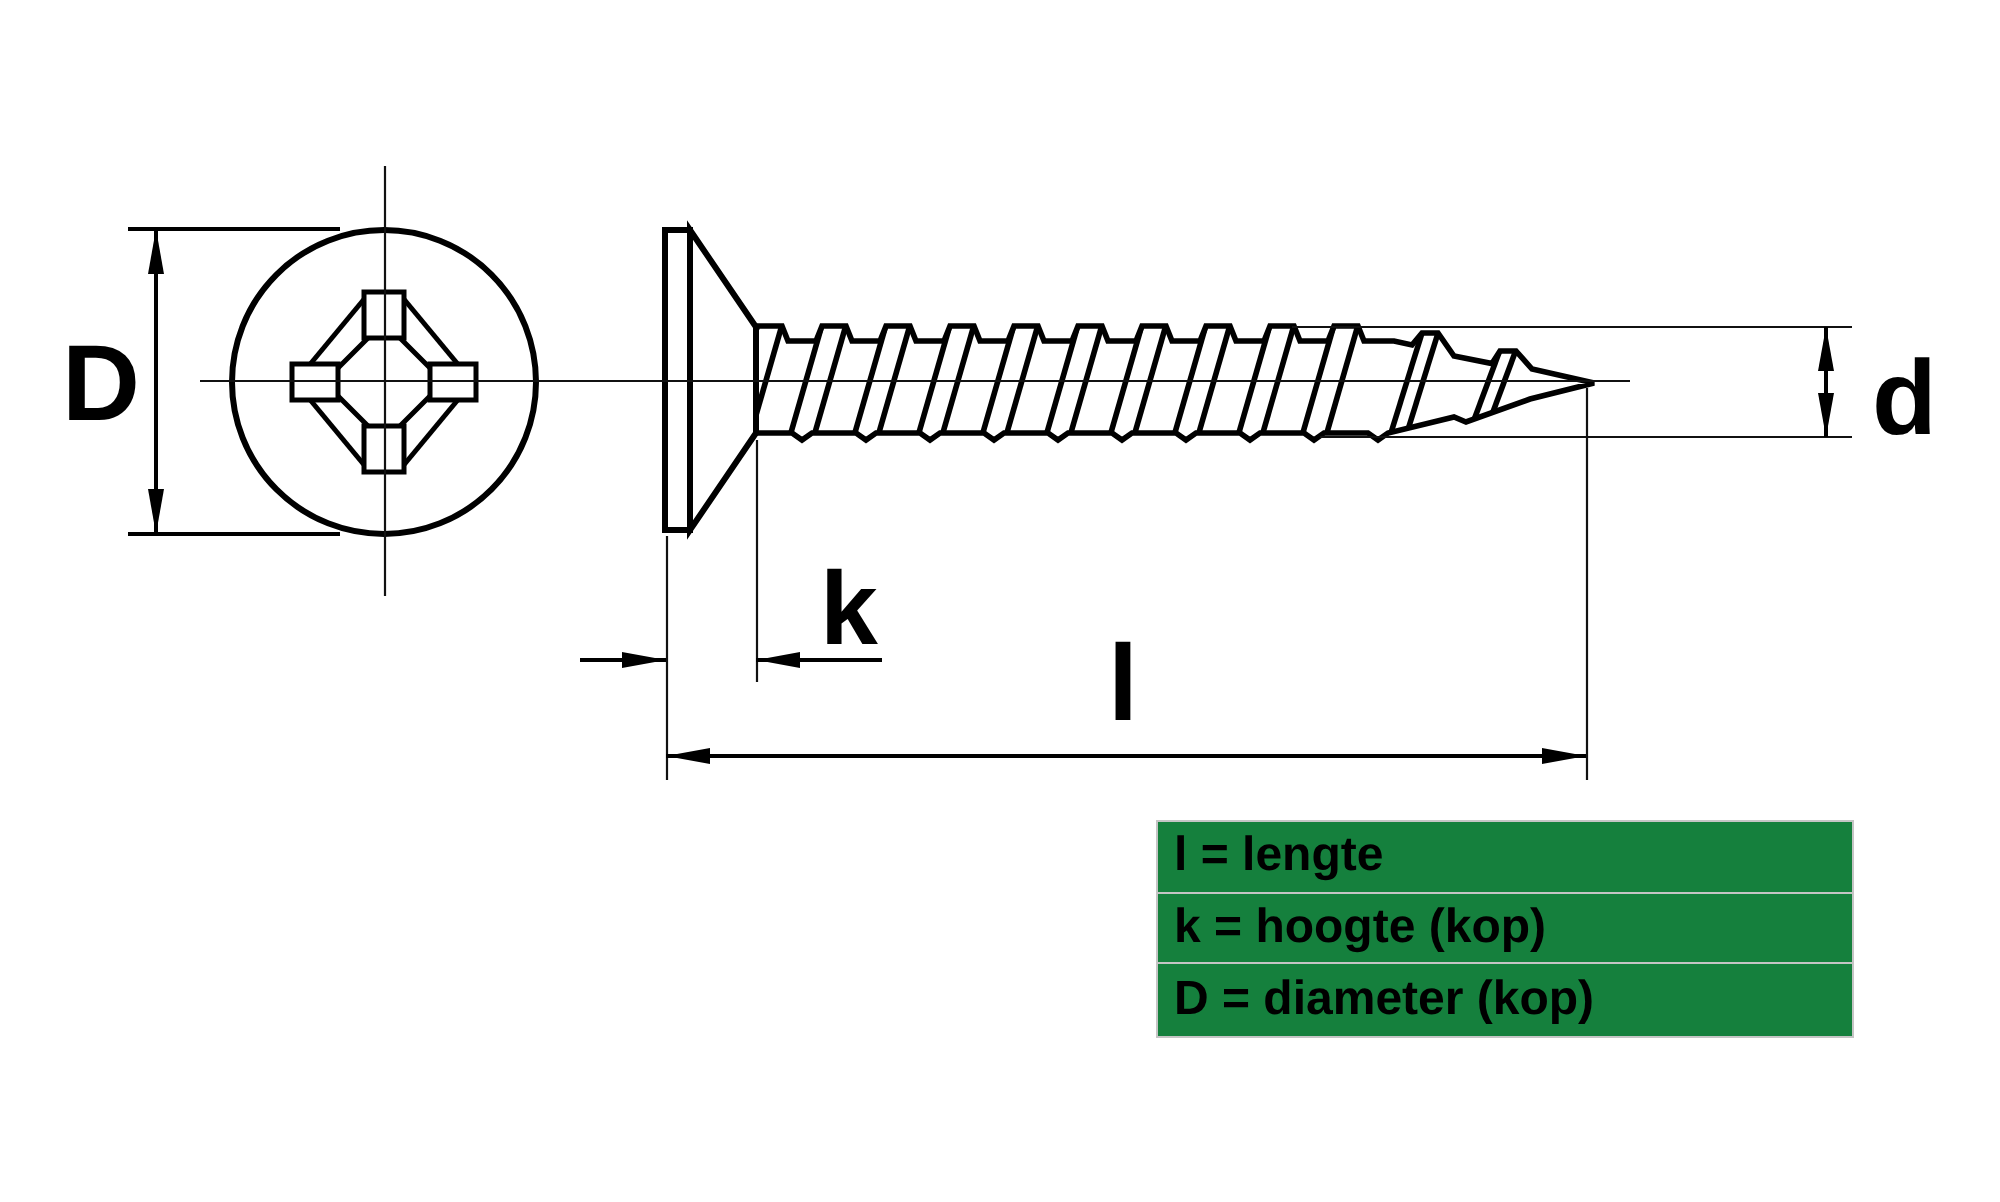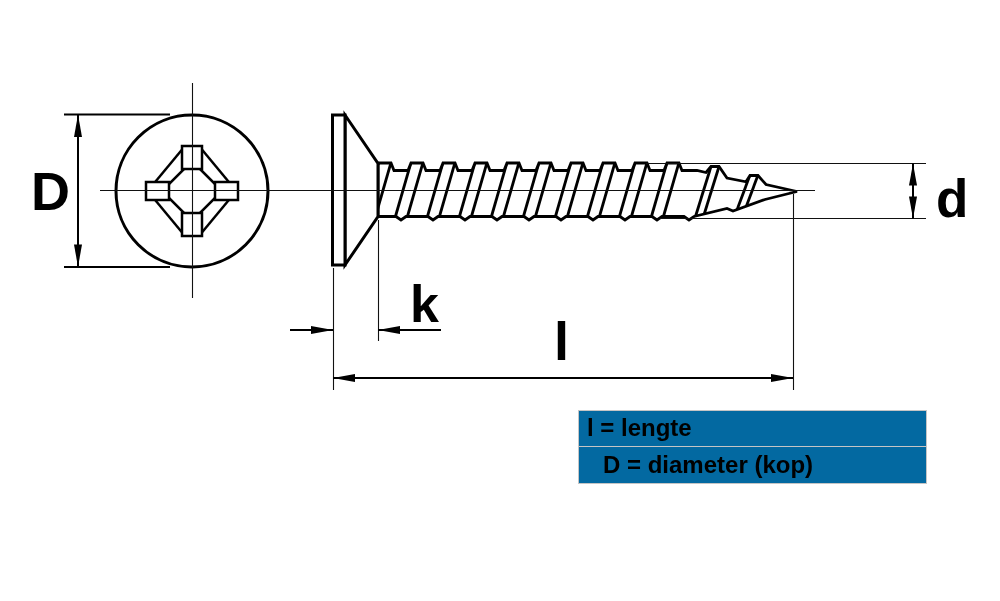--- a/index.html
+++ b/index.html
@@ -1,24 +1,24 @@
 <!DOCTYPE html>
 <html><head>
 <meta charset="utf-8">
 <style>
   html,body{margin:0;padding:0;background:#fff;}
   #page{position:relative;width:1000px;height:601px;background:#fff;overflow:hidden;
         font-family:"Liberation Sans",sans-serif;}
   svg text{font-family:"Liberation Sans",sans-serif;font-weight:bold;fill:#000;}
   #legend{position:absolute;left:578px;top:410px;width:347px;
-          border:1px solid #c5c5c5;background:#0369a1;}
+          border:1px solid #c5c5c5;background:#15803d;}
   .legend-row{height:34.5px;border-bottom:1px solid #c5c5c5;
               font-size:24px;font-weight:bold;color:#000;
               line-height:34.5px;padding-left:8px;white-space:nowrap;}
-  .legend-row:last-child{border-bottom:none;height:36px;line-height:36px;margin-left:16px;}
+  .legend-row:last-child{border-bottom:none;height:36px;line-height:36px;}
 </style>
 </head>
 <body>
 
 <div id="page">
 <svg width="1000" height="601" viewBox="0 0 1000 601">
 
   <defs>
     <clipPath id="shankClip">
       <path d="M 378,165 L 379,163 L 391,163 L 394,170.5 H 408 L 411,163 L 423,163 L 426,170.5 H 440 L 443,163 L 455,163 L 458,170.5 H 472 L 475,163 L 487,163 L 490,170.5 H 504 L 507,163 L 519,163 L 522,170.5 H 536 L 539,163 L 551,163 L 554,170.5 H 568 L 571,163 L 583,163 L 586,170.5 H 600 L 603,163 L 615,163 L 618,170.5 H 632 L 635,163 L 647,163 L 650,170.5 H 664 L 667,163 L 679,163 L 682,170.5 H 697 L 706,172.5 L 711,166.5 L 719,166.5 L 727,178 L 746,181.8 L 750,175.5 L 758,175.5 L 766,184.5 L 797,191.5 L 765,199.5 L 733,211 L 727,208.5 L 694,216.5 L 689,220 L 684,216.5 H 662 L 657,220 L 652,216.5 H 630 L 625,220 L 620,216.5 H 598 L 593,220 L 588,216.5 H 566 L 561,220 L 556,216.5 H 534 L 529,220 L 524,216.5 H 502 L 497,220 L 492,216.5 H 470 L 465,220 L 460,216.5 H 438 L 433,220 L 428,216.5 H 406 L 401,220 L 396,216.5 H 378 Z"></path>
@@ -125,15 +125,16 @@
     <line x1="333" y1="378" x2="793" y2="378" stroke="#000" stroke-width="2"></line>
     <polygon points="333,378 355,374 355,382" fill="#000"></polygon>
     <polygon points="793,378 771,374 771,382" fill="#000"></polygon>
     <text x="554" y="360" font-size="54">l</text>
   </g>
 </svg>
 
 
 <div id="legend">
   <div class="legend-row">l = lengte</div>
+  <div class="legend-row">k = hoogte (kop)</div>
   <div class="legend-row">D = diameter (kop)</div>
 </div>
 </div>
 
 </body></html>

